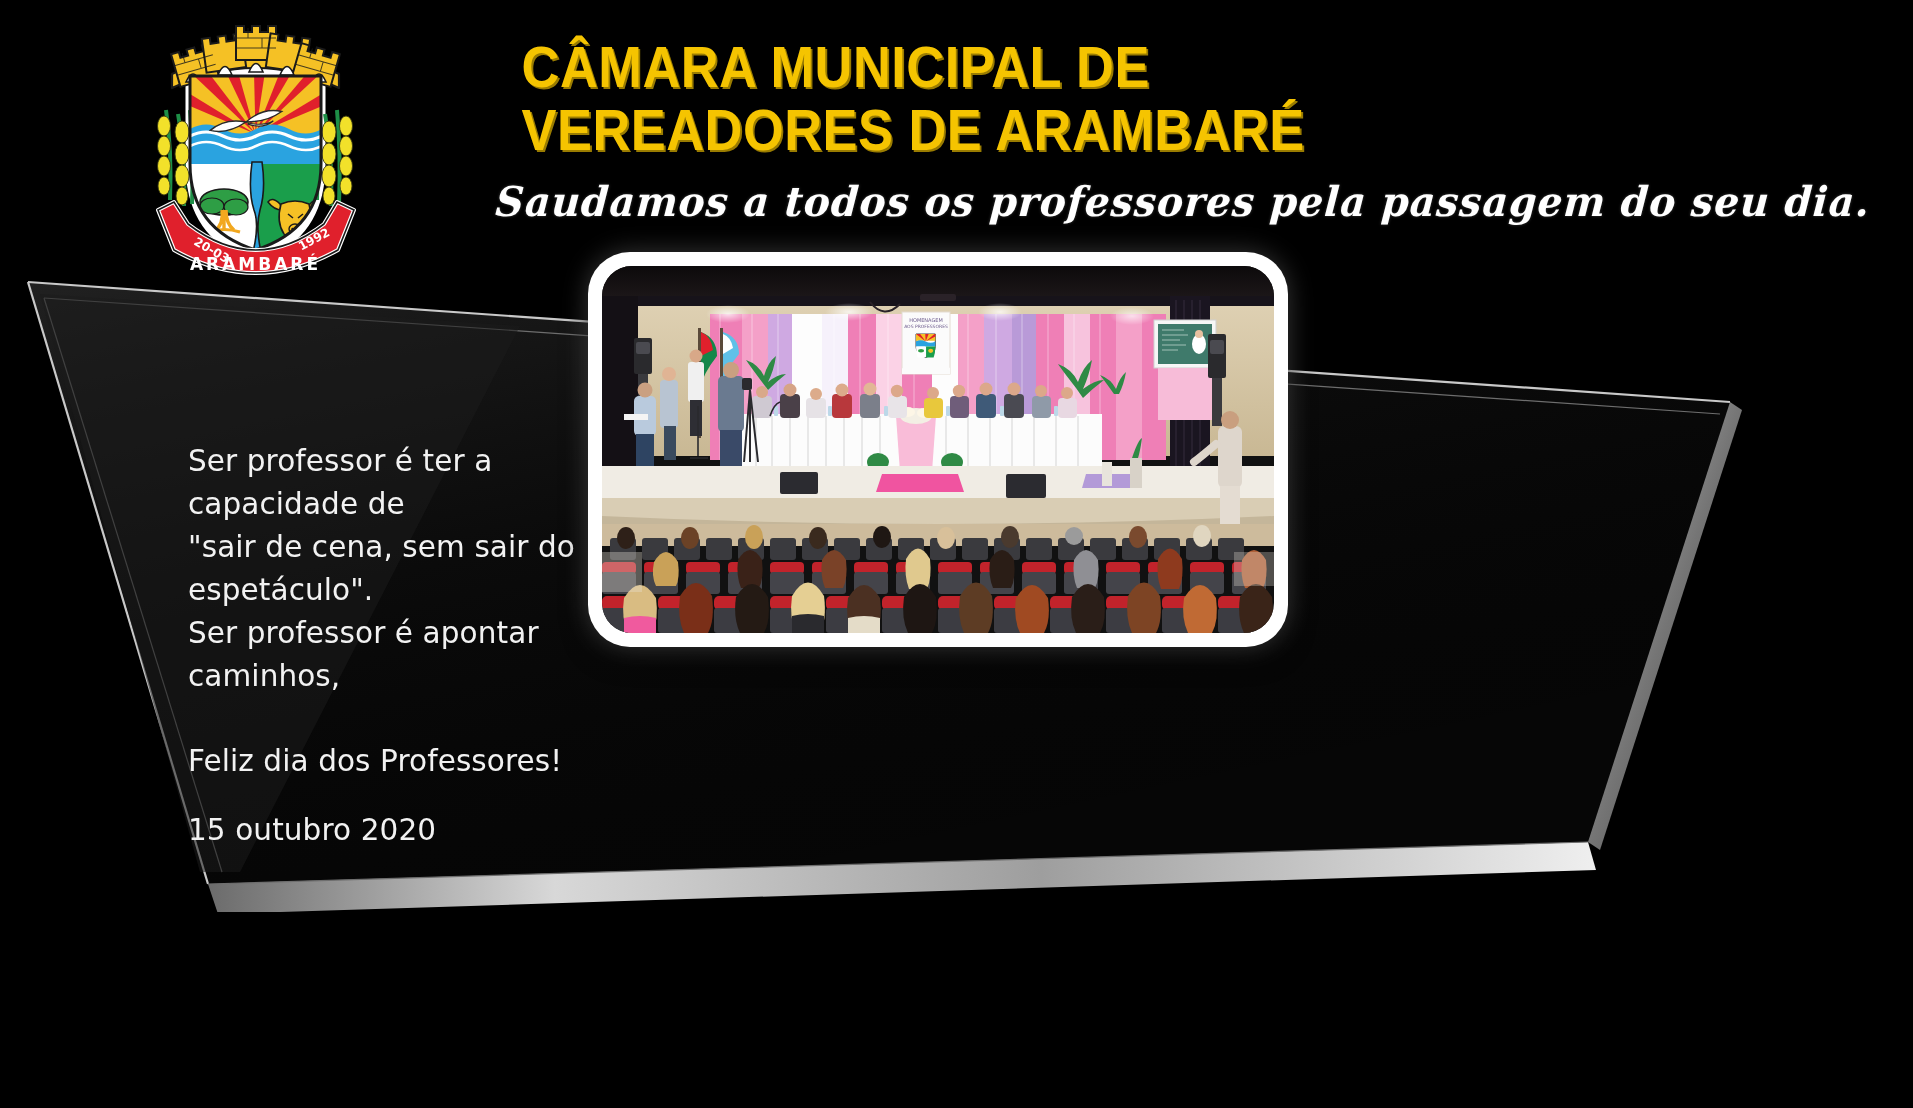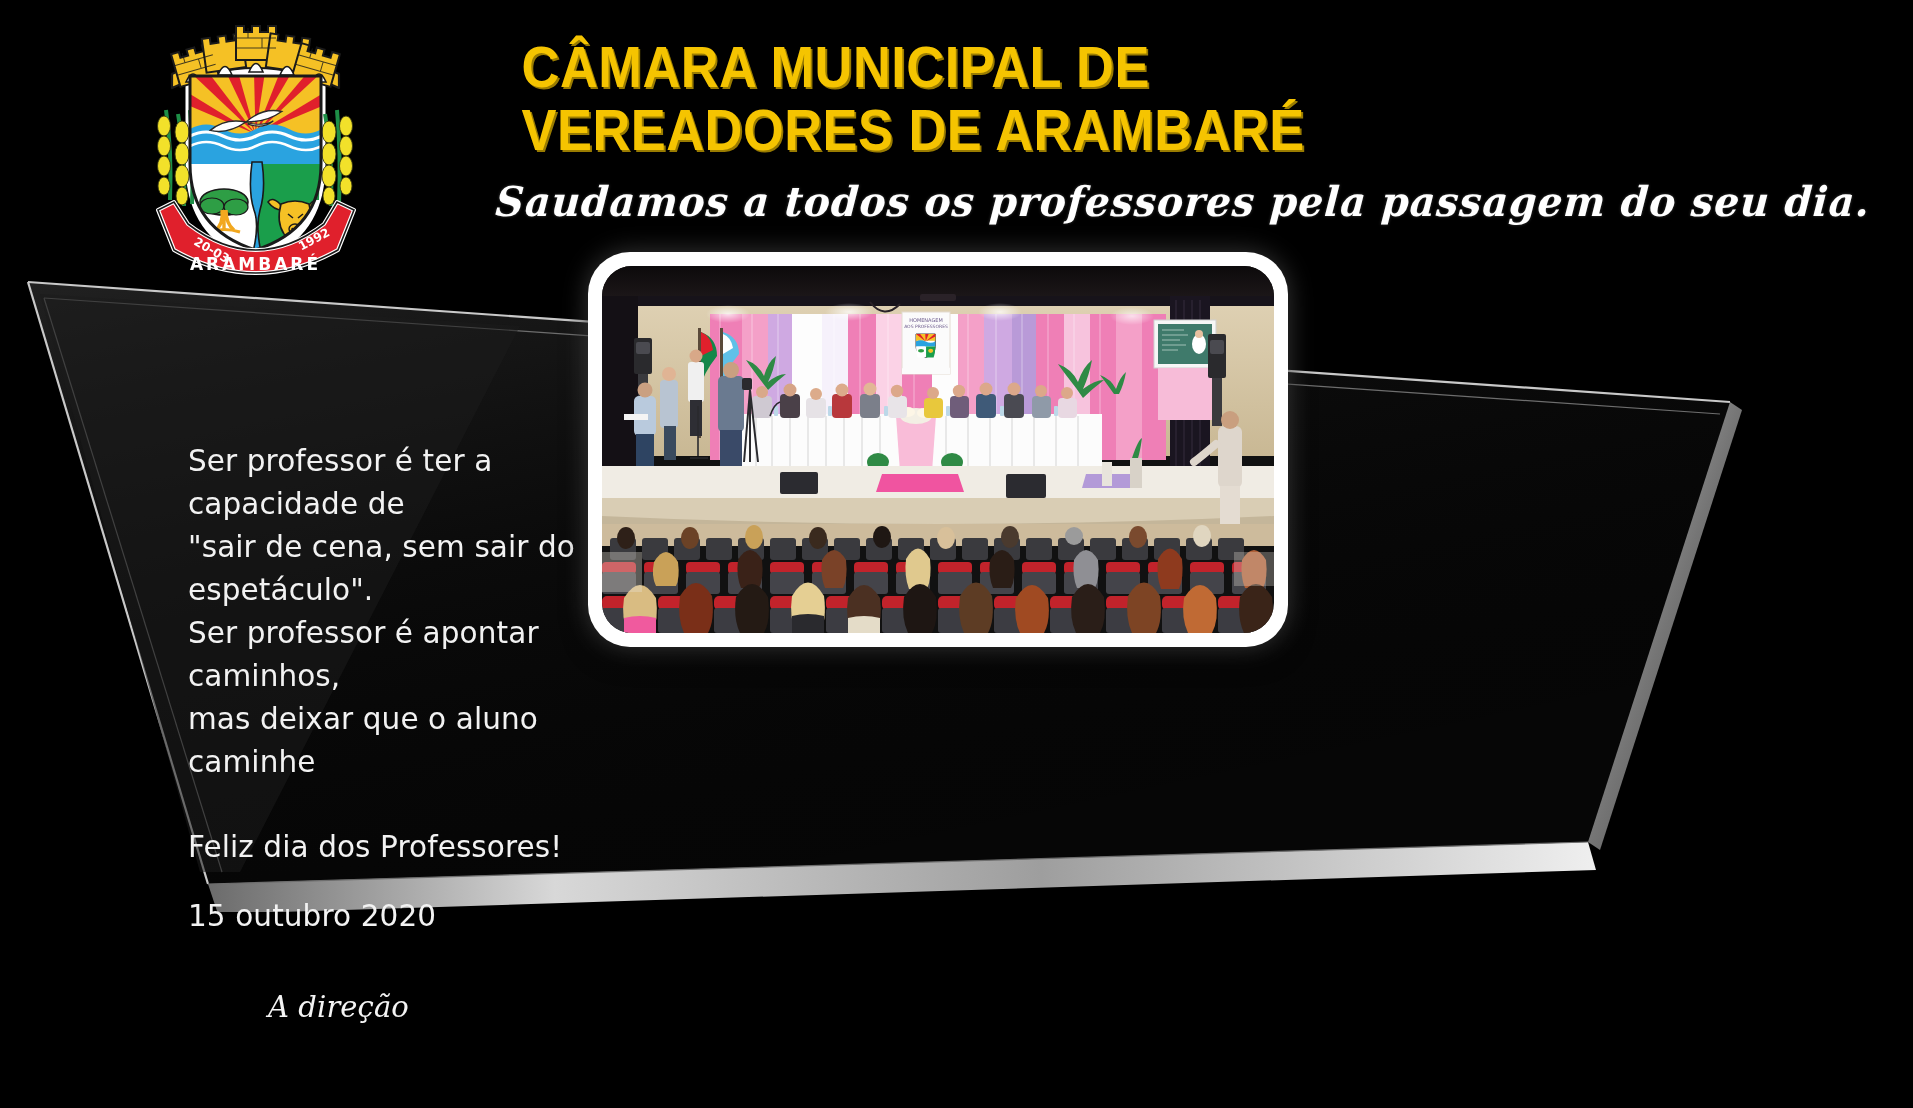--- a/index.html
+++ b/index.html
@@ -340,25 +340,23 @@
 
       <polygon points="40,22 520,54 240,600 200,600" fill="#1c1c1c" opacity=".55"></polygon>
     </svg>
   </div>
 
   <div class="panel-text">
     <div>Ser professor é ter a capacidade de</div>
     <div>"sair de cena, sem sair do</div>
     <div>espetáculo".</div>
     <div>Ser professor é apontar caminhos,</div>
-    <div>mas deixar que o aluno caminhe</div>
     <div class="gap"></div>
     <div>Feliz dia dos Professores!</div>
     <div class="date-line">15 outubro 2020</div>
-    <div class="signature">A direção</div>
   </div>
 
   <div class="photo-refl">
     
   </div>
 
   <div class="photo-card">
     <div class="photo-frame">
       <div class="scene">
         <svg viewBox="0 0 672 367" preserveAspectRatio="none" xmlns="http://www.w3.org/2000/svg">

